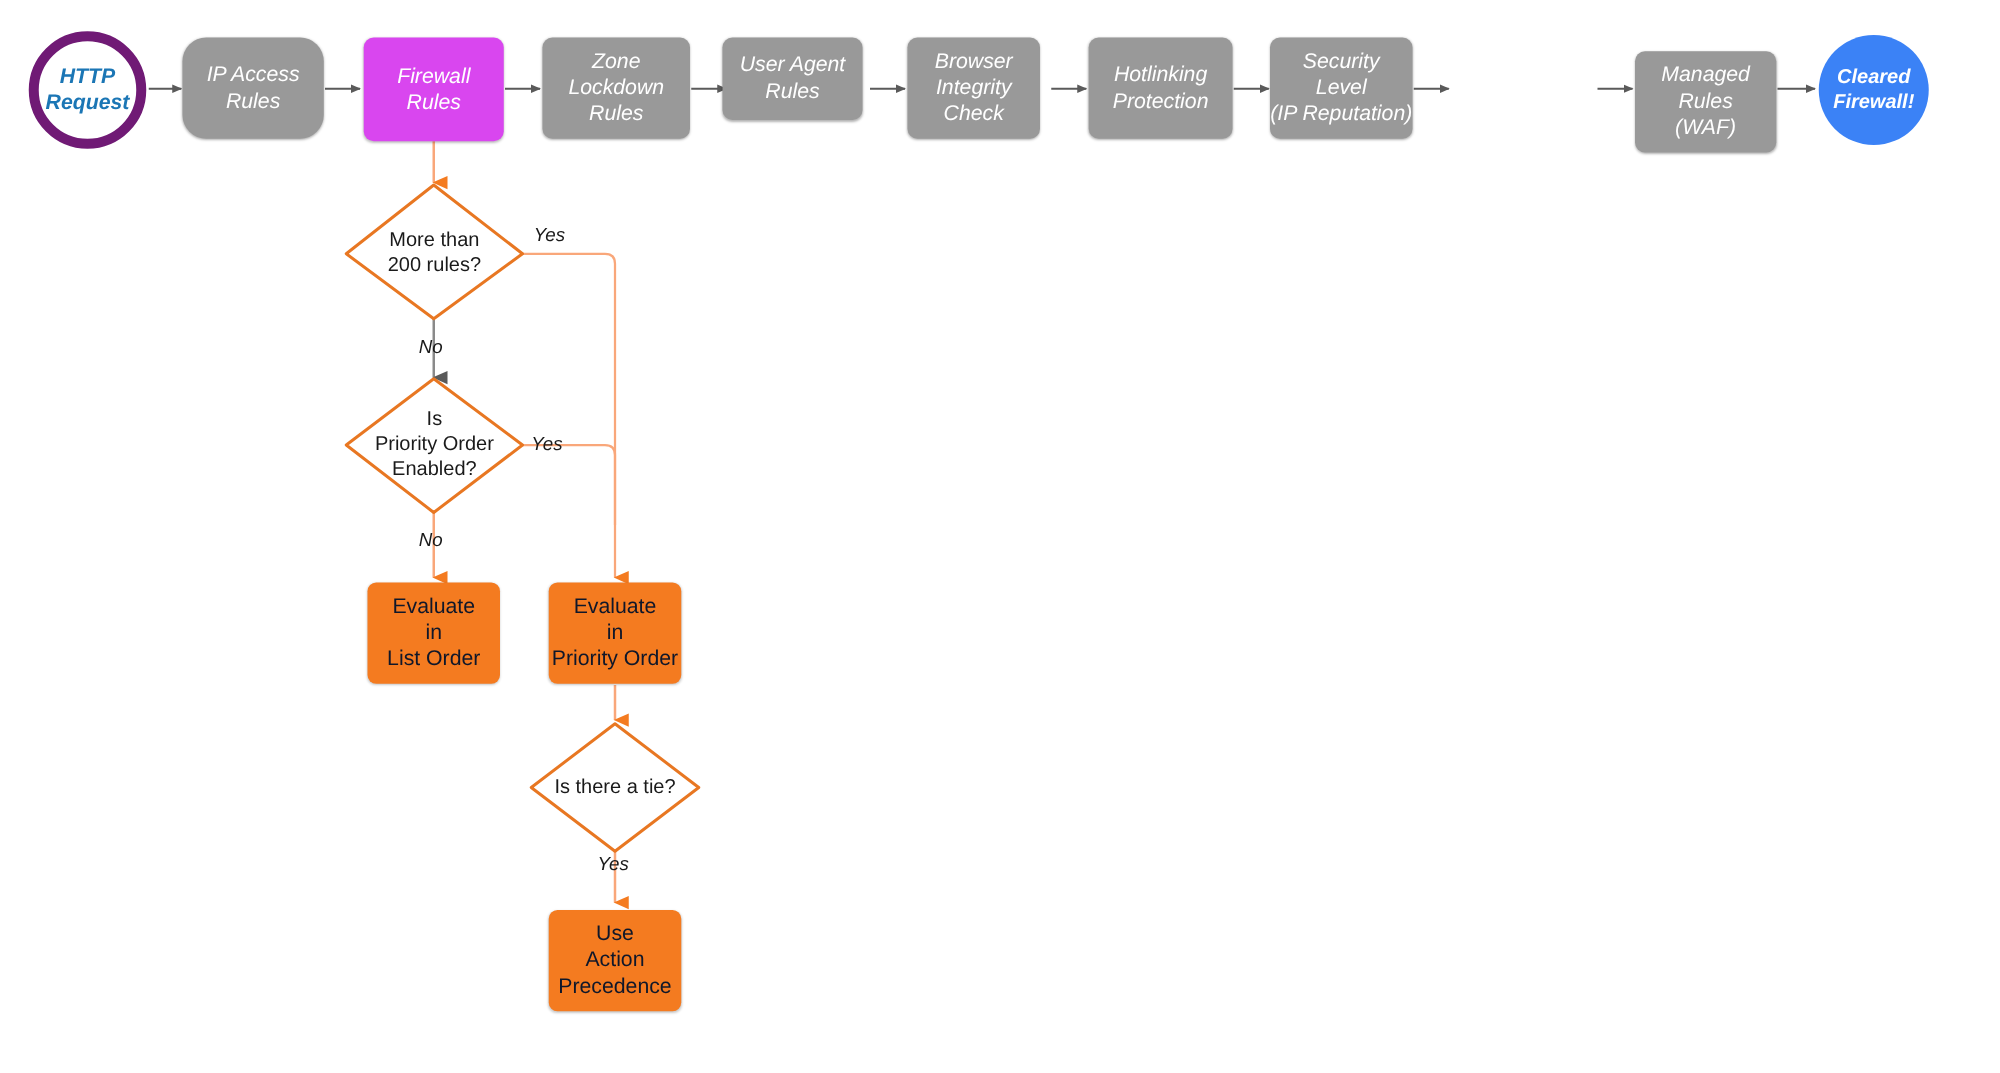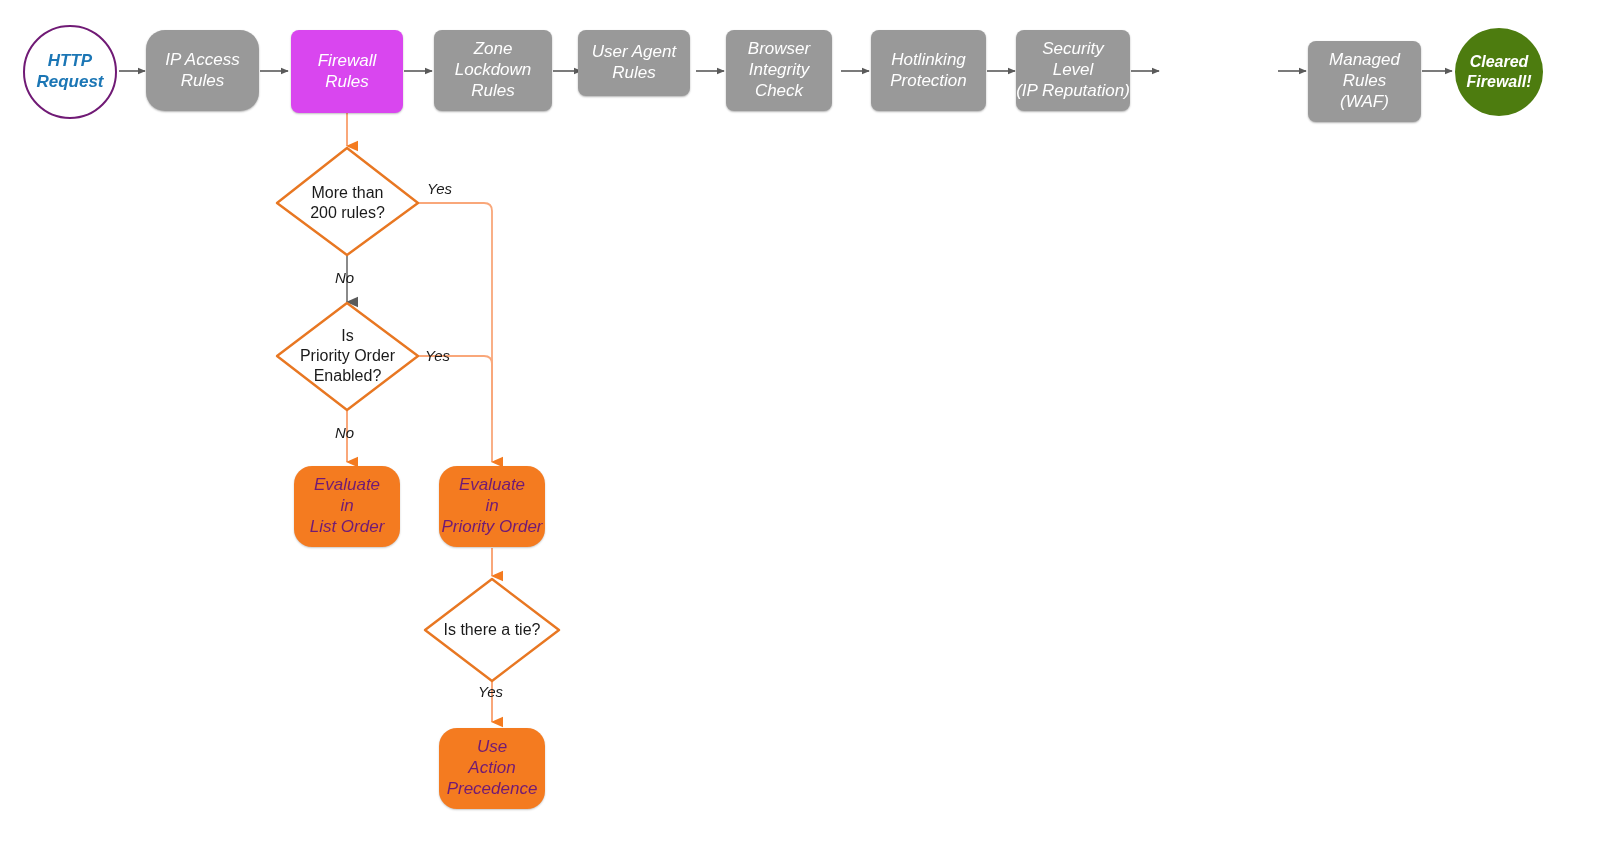--- a/index.html
+++ b/index.html
@@ -33,38 +33,37 @@
     box-shadow:0 1px 2px rgba(0,0,0,0.30);
   }
   .pipeline-box.accent{
     background:#d946ef;
     box-shadow:0 1px 2px rgba(0,0,0,0.25);
   }
 
   .terminator-open{
     border-radius:50%;
     background:#ffffff;
-    border:2px solid #701a75;
+    border:8px solid #701a75;
     color:#1B76B5;
     font-weight:bold;font-style:italic;
     font-size:17px;
   }
   .terminator-filled{
     border-radius:50%;
-    background:#4d7c0f;
+    background:#3b82f6;
     color:#ffffff;
     font-weight:bold;font-style:italic;
     font-size:16px;
   }
 
   .action-box{
     background:#F47B20;
-    border-radius:18px;
-    color:#701a75;
-    font-style:italic;
+    border-radius:7px;
+    color:#0f172a;
     font-size:17px;
     box-shadow:0 1px 2px rgba(0,0,0,0.22);
   }
 
   .decision-label{
     position:absolute;
     display:flex;align-items:center;justify-content:center;
     text-align:center;
     color:#1a1a1a;
     font-size:16px;

